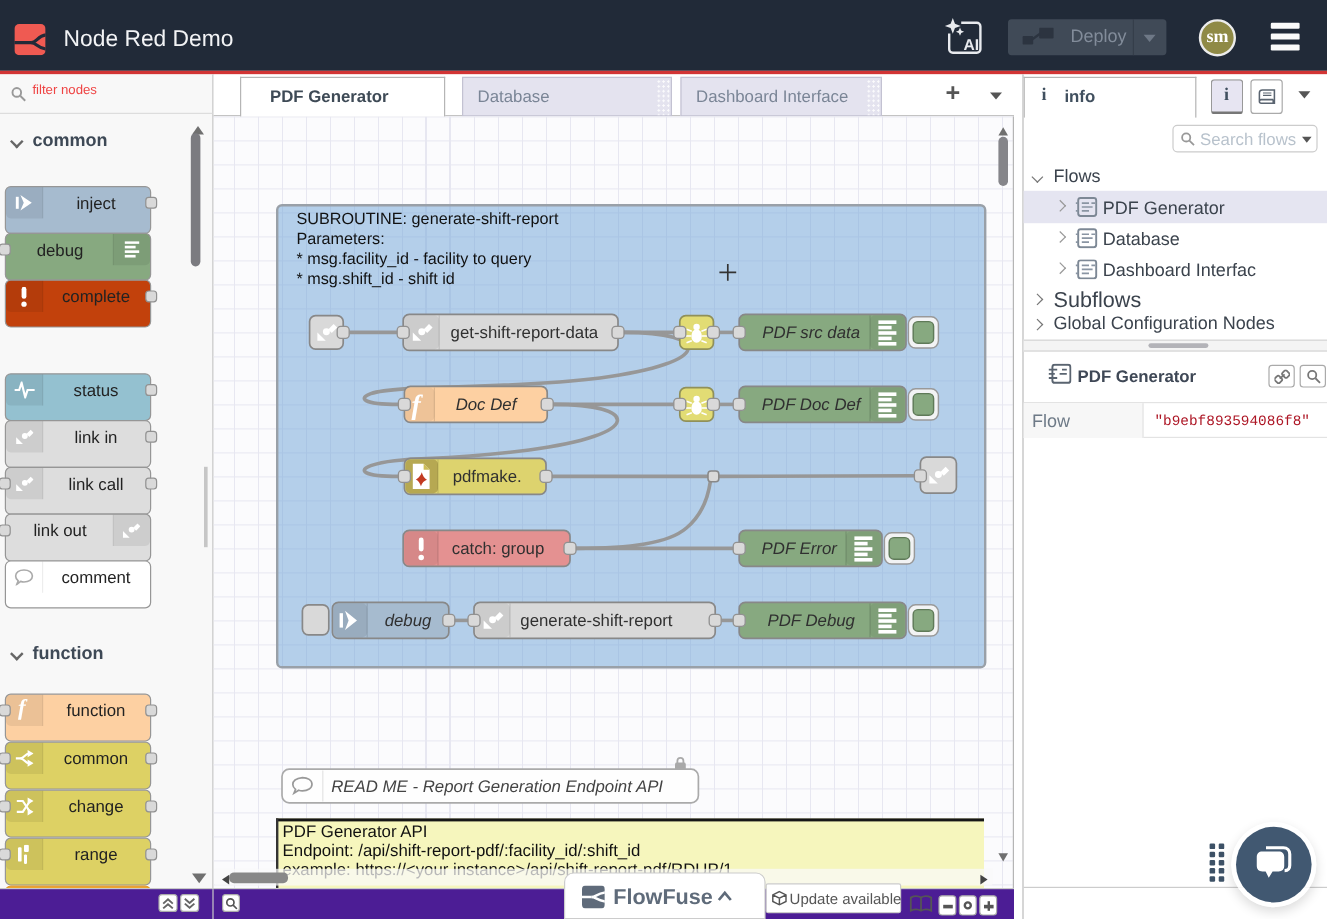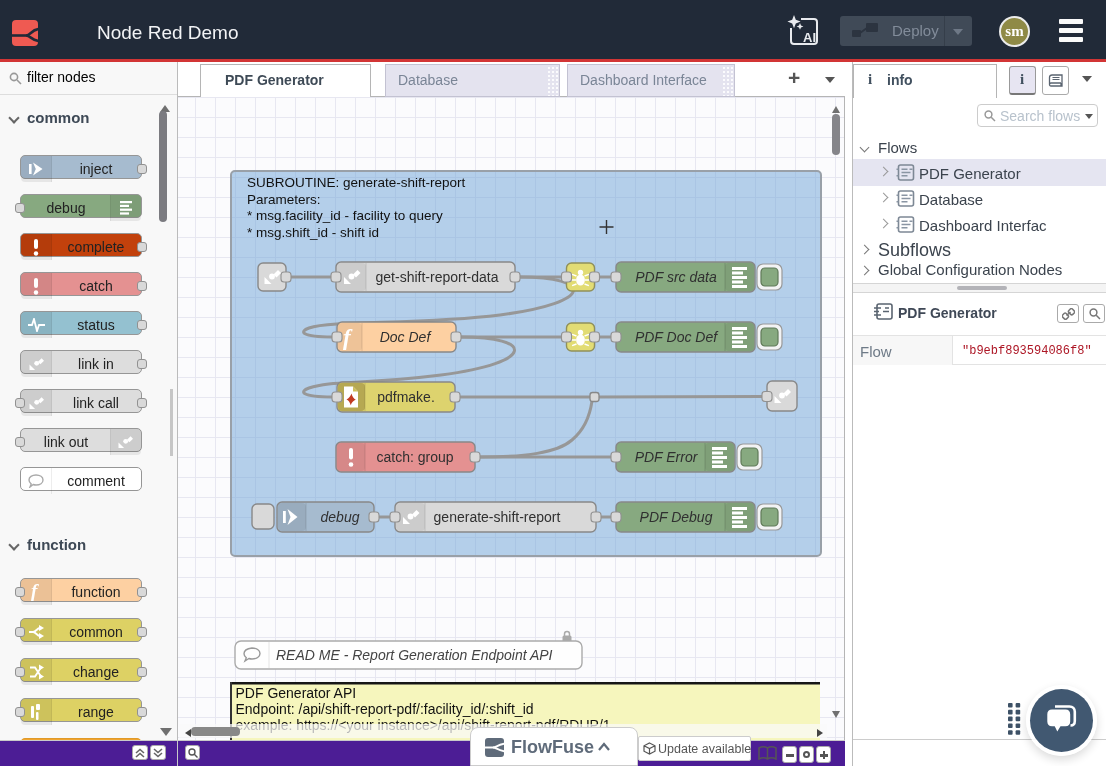--- a/index.html
+++ b/index.html
@@ -2,38 +2,38 @@
 <html><head>
 <meta charset="utf-8">
 <style>
   * { margin:0; padding:0; box-sizing:border-box; }
   html,body { width:1106px; height:766px; overflow:hidden; background:#fff;
     font-family:"Liberation Sans", sans-serif; position:relative; }
   .abs { position:absolute; }
   
   #header { left:0; top:0; width:1106px; height:59px; background:#212a38; }
   #redline { left:0; top:59px; width:1106px; height:3px; background:#d23535; }
-  #title { left:53px; top:22px; color:#f2f3f5; font-size:19px;margin-left:44px; }
+  #title { left:53px; top:22px; color:#f2f3f5; font-size:19px; }
   #deploy { left:840px; top:16px; width:132px; height:30px; background:#404a57; border-radius:3px; }
   #deploy .txt { position:absolute; left:52px; top:6px; font-size:15px; color:#828c9a; }
   #deploy .sep { position:absolute; right:27px; top:0; width:1px; height:30px; background:#353e4a; }
   #deploy .car { position:absolute; right:9px; top:13px; width:0; height:0;
      border:5px solid transparent; border-top:6px solid #6e7886; border-bottom:none; }
   #avatar { left:999px; top:16px; width:31px; height:31px; border-radius:50%;
      background:#8f8a46; border:2px solid #ececec; color:#fff;
      font:bold 15px "Liberation Serif", serif; text-align:center; line-height:27px; }
   .bbar { position:absolute; left:1059px; width:24px; height:4.5px; background:#fafafa; border-radius:1px; }
   
   #palette { left:0; top:62px; width:178px; height:678px; background:#f8f8f8; border-right:1px solid #bbb; }
   #psearch { position:absolute; left:0; top:0; width:177px; height:33px; border-bottom:1px solid #ddd; }
-  #psearch span { position:absolute; left:27px; top:7px; color:#000000; font-size:14px;text-align:center; }
+  #psearch span { position:absolute; left:27px; top:7px; color:#ef4444; font-size:11px;text-align:center; }
   .cath { position:absolute; left:27px; color:#3e4956; font-weight:bold; font-size:15px; }
   .cchev { position:absolute; left:10px; width:8px; height:8px; border-left:2px solid #666; border-bottom:2px solid #666; }
   .tchev { position:absolute; width:7px; height:7px; border-left:1.6px solid #999; border-bottom:1.6px solid #999; }
-  .pn { position:absolute; left:20px; width:122px; height:24px; border:1px solid #969696;
+  .pn { position:absolute; left:4px; width:122px; height:40px; border:1px solid #969696;
         border-radius:5px; font-size:14px; color:#222; }
   .pi { position:absolute; top:0; width:30px; height:26px; background:rgba(0,0,0,0.07); }
   .pl { position:absolute; top:5px; width:100%; text-align:center; }
   .pp { position:absolute; width:10px; height:10px; background:#d9d9d9; border:1px solid #919191; border-radius:3px; top:8px; }
   .ppr { right:-6px; } .ppl { left:-6px; }
   .pdiv { position:absolute; top:0; width:1px; height:26px; background:rgba(0,0,0,0.12); }
   
   #tabbar { left:178px; top:62px; width:667px; height:35px; background:#fff; border-bottom:1px solid #b5b5b5; }
   .wtab { position:absolute; top:2px; height:33px; font-size:14px; }
   .wtab.on { background:#fff; border:1px solid #b5b5b5; border-bottom:none; z-index:2;
@@ -131,30 +131,20 @@
     <div class="pi" style="left:0;border-radius:4px 0 0 4px"></div>
       <div class="pdiv" style="left:30px"></div>
     <svg style="position:absolute;left:11px;top:5px" width="8" height="17" viewBox="0 0 8 17">
         <rect x="2" y="0" width="4" height="10" rx="2" fill="#fff"></rect>
         <circle cx="4" cy="14.5" r="2.2" fill="#fff"></circle>
       </svg>
     <div class="pl" style="left:15px">complete</div>
       <div class="pp ppr"></div>
   </div>
 
-  <div class="pn" style="top:210px;background:#e49191">
-    <div class="pi" style="left:0;border-radius:4px 0 0 4px"></div>
-      <div class="pdiv" style="left:30px"></div>
-    <svg style="position:absolute;left:11px;top:5px" width="8" height="17" viewBox="0 0 8 17">
-        <rect x="2" y="0" width="4" height="10" rx="2" fill="#fff"></rect>
-        <circle cx="4" cy="14.5" r="2.2" fill="#fff"></circle>
-      </svg>
-    <div class="pl" style="left:15px">catch</div>
-      <div class="pp ppr"></div>
-  </div>
 
   <div class="pn" style="top:249px;background:#94c1d0">
     <div class="pi" style="left:0;border-radius:4px 0 0 4px"></div>
       <div class="pdiv" style="left:30px"></div>
     <svg style="position:absolute;left:7px;top:6px" width="17" height="14" viewBox="0 0 17 14">
         <path d="M0,7 h4 l2,-6 3,12 2,-6 h6" fill="none" stroke="#fff" stroke-width="1.8"></path>
       </svg>
     <div class="pl" style="left:15px">status</div>
       <div class="pp ppr"></div>
   </div>

